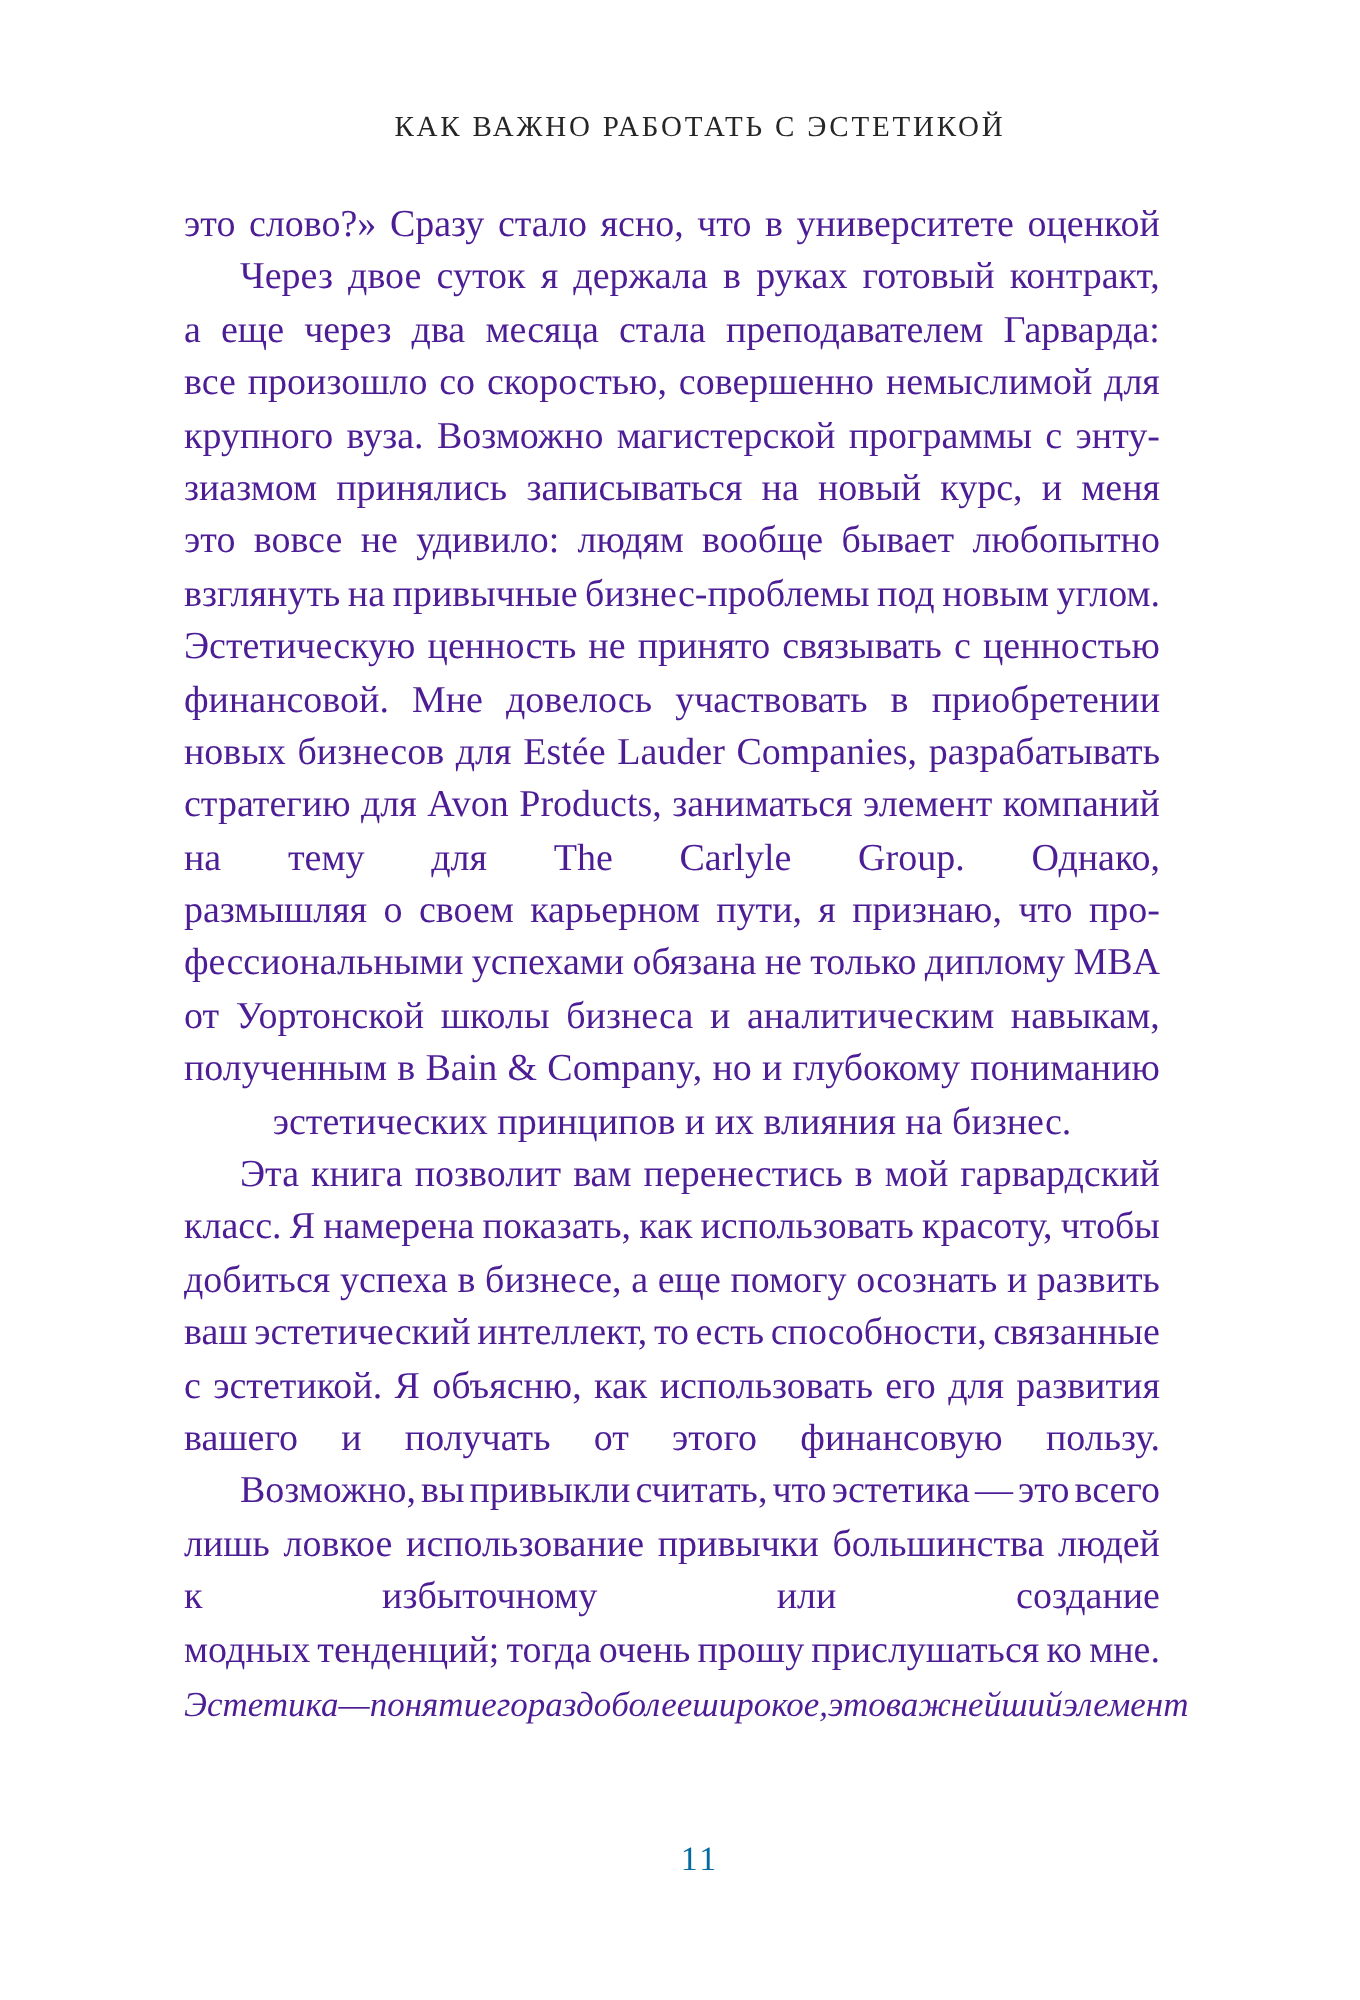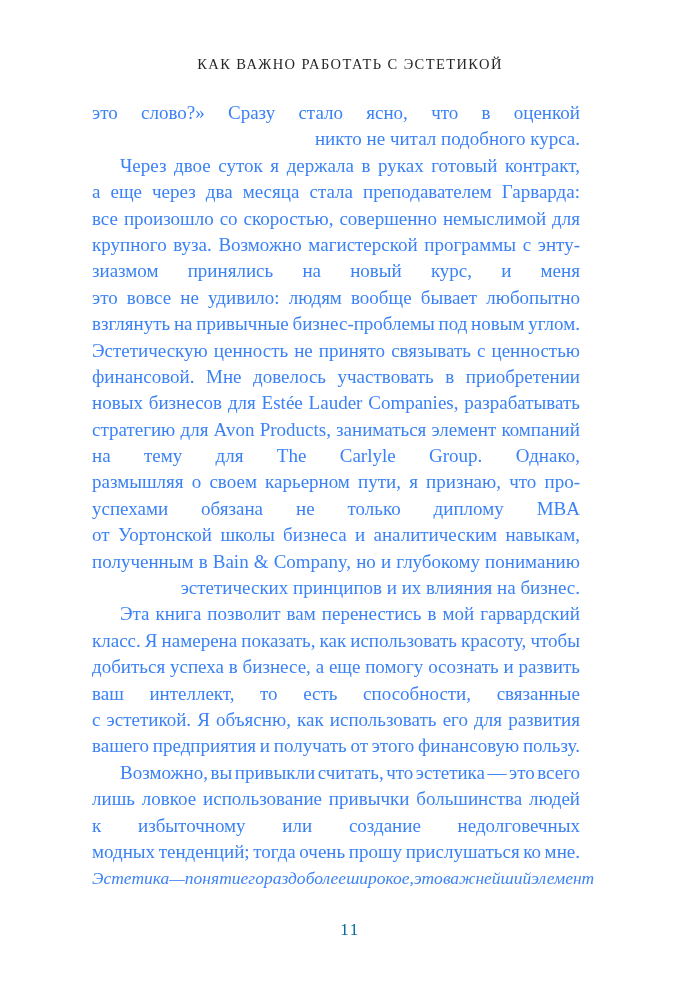--- a/index.html
+++ b/index.html
@@ -30,22 +30,22 @@
   .text-block {
     position: absolute;
     top: 100px;
     left: 92px;
     width: 488px;
   }
   .line {
     height: 26.4px;
     line-height: 26.4px;
     font-size: 19px;
-    color: #3b82f6;
-    text-align: right;
+    color: #4c1d95;
+    text-align: center;
     white-space: nowrap;
   }
   
   .line.j {
     display: flex;
     justify-content: space-between;
     white-space: normal;
   }
   .line.j span { white-space: pre; }
   .line.ind { padding-left: 28px; }
@@ -72,23 +72,23 @@
 
   <div class="text-block">
       <div class="line j">
         <span>это</span>
         <span>слово?»</span>
         <span>Сразу</span>
         <span>стало</span>
         <span>ясно,</span>
         <span>что</span>
         <span>в</span>
+        <span>университете</span>
         <span>оценкой</span>
       </div>
-      <div class="line">никто не читал подобного курса.</div>
       <div class="line j ind">
         <span>Через</span>
         <span>двое</span>
         <span>суток</span>
         <span>я</span>
         <span>держала</span>
         <span>в</span>
         <span>руках</span>
         <span>готовый</span>
         <span>контракт,</span>
@@ -117,20 +117,21 @@
         <span>вуза.</span>
         <span>Возможно</span>
         <span>магистерской</span>
         <span>программы</span>
         <span>с</span>
         <span>энту-</span>
       </div>
       <div class="line j">
         <span>зиазмом</span>
         <span>принялись</span>
+        <span>записываться</span>
         <span>на</span>
         <span>новый</span>
         <span>курс,</span>
         <span>и</span>
         <span>меня</span>
       </div>
       <div class="line j">
         <span>это</span>
         <span>вовсе</span>
         <span>не</span>
@@ -198,20 +199,21 @@
         <span>о</span>
         <span>своем</span>
         <span>карьерном</span>
         <span>пути,</span>
         <span>я</span>
         <span>признаю,</span>
         <span>что</span>
         <span>про-</span>
       </div>
       <div class="line j">
+        <span>фессиональными</span>
         <span>успехами</span>
         <span>обязана</span>
         <span>не</span>
         <span>только</span>
         <span>диплому</span>
         <span>MBA</span>
       </div>
       <div class="line j">
         <span>от</span>
         <span>Уортонской</span>
@@ -260,40 +262,40 @@
         <span>бизнесе,</span>
         <span>а</span>
         <span>еще</span>
         <span>помогу</span>
         <span>осознать</span>
         <span>и</span>
         <span>развить</span>
       </div>
       <div class="line j">
         <span>ваш</span>
+        <span>эстетический</span>
         <span>интеллект,</span>
         <span>то</span>
         <span>есть</span>
         <span>способности,</span>
         <span>связанные</span>
       </div>
       <div class="line j">
         <span>с</span>
         <span>эстетикой.</span>
         <span>Я</span>
         <span>объясню,</span>
         <span>как</span>
         <span>использовать</span>
         <span>его</span>
         <span>для</span>
         <span>развития</span>
       </div>
       <div class="line j">
         <span>вашего</span>
-        <span>предприятия</span>
         <span>и</span>
         <span>получать</span>
         <span>от</span>
         <span>этого</span>
         <span>финансовую</span>
         <span>пользу.</span>
       </div>
       <div class="line j ind">
         <span>Возможно,</span>
         <span>вы</span>
@@ -311,21 +313,20 @@
         <span>использование</span>
         <span>привычки</span>
         <span>большинства</span>
         <span>людей</span>
       </div>
       <div class="line j">
         <span>к</span>
         <span>избыточному</span>
         <span>или</span>
         <span>создание</span>
-        <span>недолговечных</span>
       </div>
       <div class="line j">
         <span>модных</span>
         <span>тенденций;</span>
         <span>тогда</span>
         <span>очень</span>
         <span>прошу</span>
         <span>прислушаться</span>
         <span>ко</span>
         <span>мне.</span>

